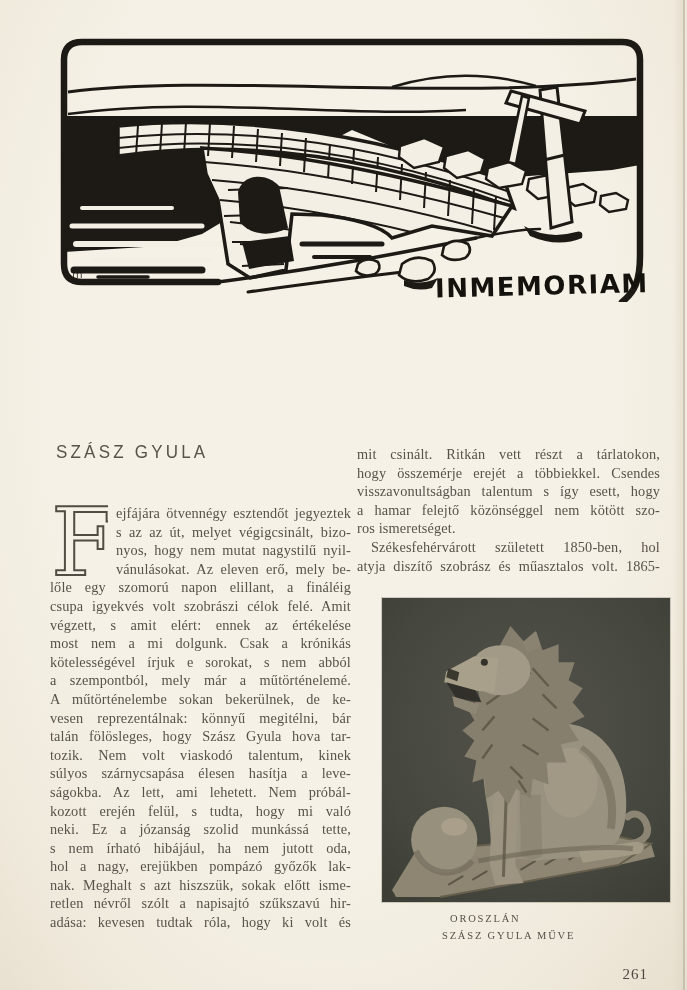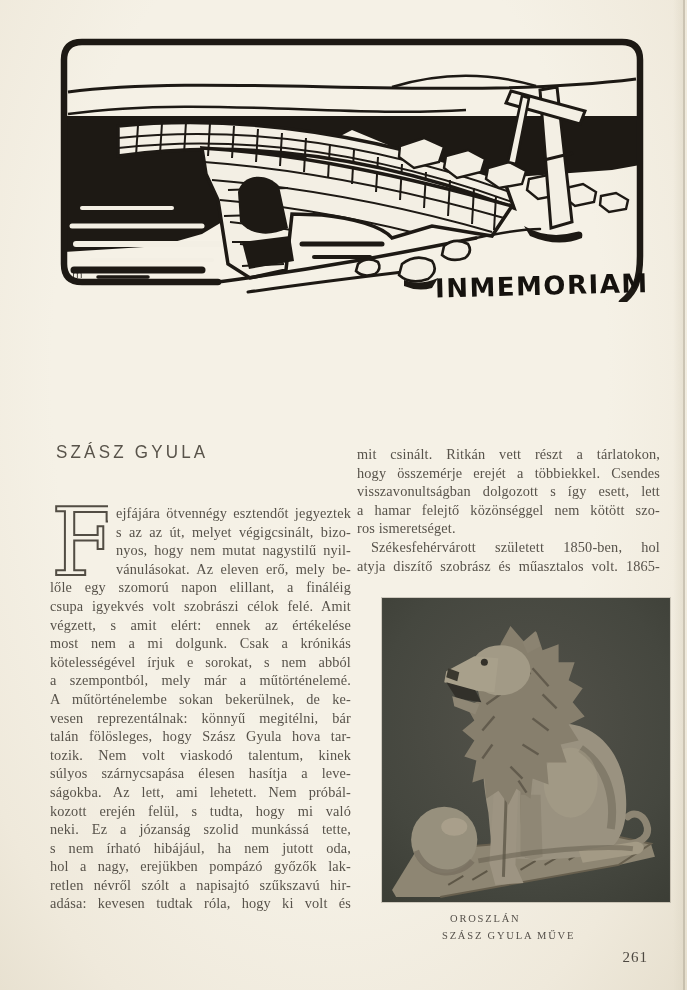--- a/index.html
+++ b/index.html
@@ -36,21 +36,21 @@
   }
   .dropcap svg{display:block;}
   figure.photo{margin:23px 0 0 25px;padding:0;width:288px;height:304px;
     box-shadow:0 0 0 1px rgba(90,85,70,.25);}
   .caption{
     margin:8px 0 0 85px;font-size:10.5px;line-height:17px;letter-spacing:1.8px;
     color:#55504a;white-space:nowrap;
   }
   .caption .c1{margin-left:8px;}
   .pagenum{
-    margin-top:5px;text-align:right;padding-right:12px;
+    margin-top:22px;text-align:right;padding-right:12px;
     font-size:15px;color:#4d4841;letter-spacing:1px;
   }
   svg .ink{fill:#1d1914;}
   svg .paper{fill:#f3efe4;}
   svg .ln{stroke:#1d1914;fill:none;}
 </style>
 </head>
 <body>
 
 <div class="page">
@@ -183,30 +183,31 @@
       <div class="line">A műtörténelembe sokan bekerülnek, de ke-</div>
       <div class="line">vesen reprezentálnak: könnyű megitélni, bár</div>
       <div class="line">talán fölösleges, hogy Szász Gyula hova tar-</div>
       <div class="line">tozik. Nem volt viaskodó talentum, kinek</div>
       <div class="line">súlyos szárnycsapása élesen hasítja a leve-</div>
       <div class="line">ságokba. Az lett, ami lehetett. Nem próbál-</div>
       <div class="line">kozott erején felül, s tudta, hogy mi való</div>
       <div class="line">neki. Ez a józanság szolid munkássá tette,</div>
       <div class="line">s nem írható hibájául, ha nem jutott oda,</div>
       <div class="line">hol a nagy, erejükben pompázó győzők lak-</div>
+      <div class="line">nak. Meghalt s azt hiszszük, sokak előtt isme-</div>
       <div class="line">retlen névről szólt a napisajtó szűkszavú hir-</div>
       <div class="line">adása: kevesen tudtak róla, hogy ki volt és</div>
     </div>
   </div>
 
   <div class="col-right">
     <div class="body-text">
       <div class="line">mit csinált. Ritkán vett részt a tárlatokon,</div>
       <div class="line">hogy összemérje erejét a többiekkel. Csendes</div>
-      <div class="line">visszavonultságban dolgozott s így esett, lett</div>
+      <div class="line">visszavonultságban talentum s így esett, hogy</div>
       <div class="line">a hamar felejtő közönséggel nem kötött szo-</div>
       <div class="line end">ros ismeretséget.</div>
       <div class="line indent">Székesfehérvárott született 1850-ben, hol</div>
       <div class="line">atyja diszítő szobrász és műasztalos volt. 1865-</div>
     </div>
 
     <figure class="photo">
       <svg width="288" height="304" viewBox="0 0 287 303" aria-hidden="true">
         <defs>
           <radialGradient id="pbg" cx="50%" cy="42%" r="80%">

